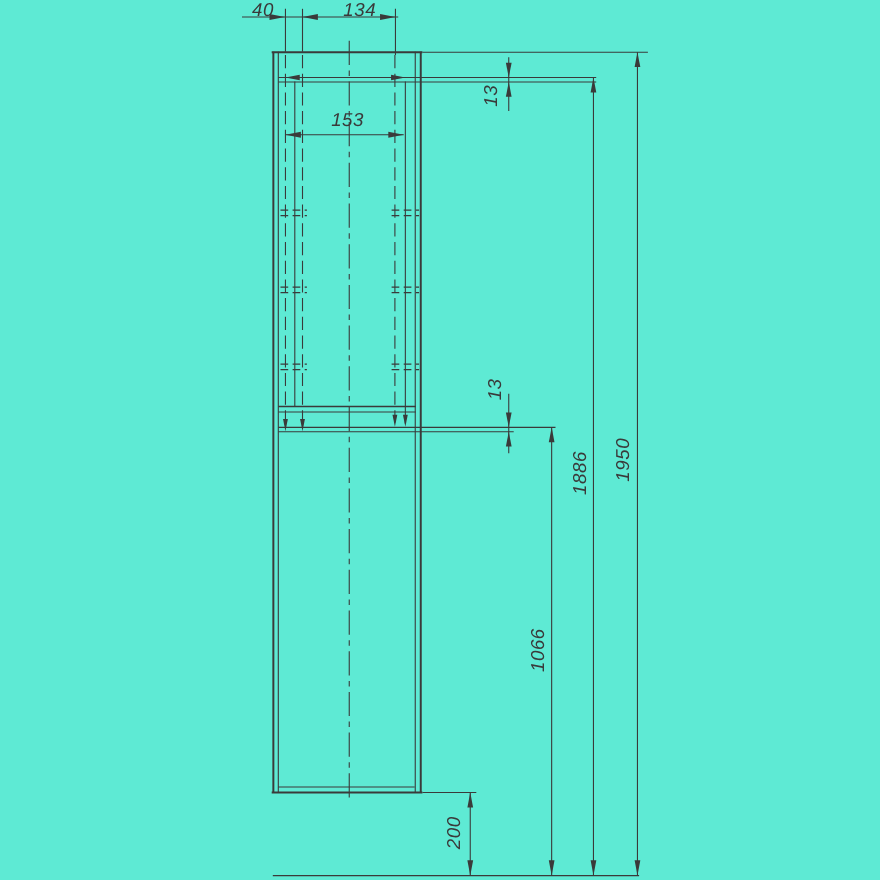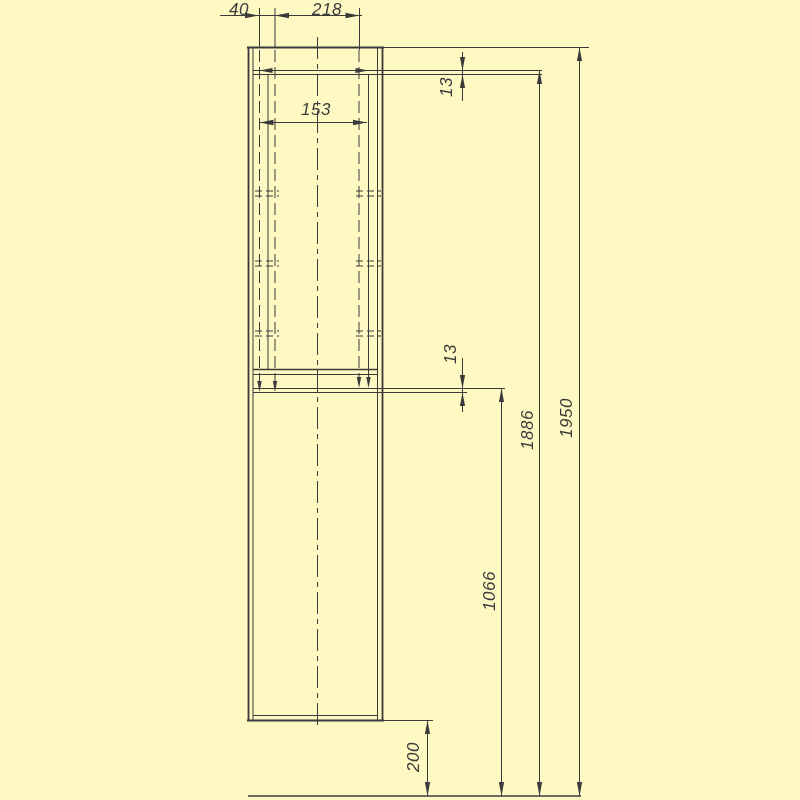--- a/index.html
+++ b/index.html
@@ -1,19 +1,19 @@
 <!DOCTYPE html>
 <html><head>
 <meta charset="utf-8">
 <style>
   html,body{margin:0;padding:0;background:#fff;}
   #stage{
     position:relative;
     width:800px;height:800px;
-    background:#fef9c3;
+    background:#5eead4;
     overflow:hidden;
     font-family:"Liberation Sans", sans-serif;
   }
   #linework{position:absolute;left:0;top:0;}
   .lbl{
     position:absolute;
     transform:translate(-50%,-50%);
     font-family:"Liberation Sans", sans-serif;
     font-style:italic;
     font-size:17px;
@@ -117,21 +117,21 @@
         <polygon points="427.5,796 424.9,782 430.1,782"></polygon>
         <polygon points="259.5,392 257.3,381 261.7,381"></polygon>
         <polygon points="275,392 272.8,381 277.2,381"></polygon>
         <polygon points="359,388 356.8,377 361.2,377"></polygon>
         <polygon points="368.5,388 366.3,377 370.7,377"></polygon>
       </g>
     </g>
   </svg>
 
   <div class="lbl" style="left:239px; top:9px">40</div>
-  <div class="lbl" style="left:327px; top:9px">218</div>
+  <div class="lbl" style="left:327px; top:9px">134</div>
   <div class="lbl" style="left:316px; top:109px">153</div>
   <div class="lbl vert" style="left:446px; top:87px">13</div>
   <div class="lbl vert" style="left:450px; top:354px">13</div>
   <div class="lbl vert" style="left:489px; top:591px">1066</div>
   <div class="lbl vert" style="left:527px; top:430px">1886</div>
   <div class="lbl vert" style="left:566px; top:418px">1950</div>
   <div class="lbl vert" style="left:413px; top:757px">200</div>
 
 </div>
 

